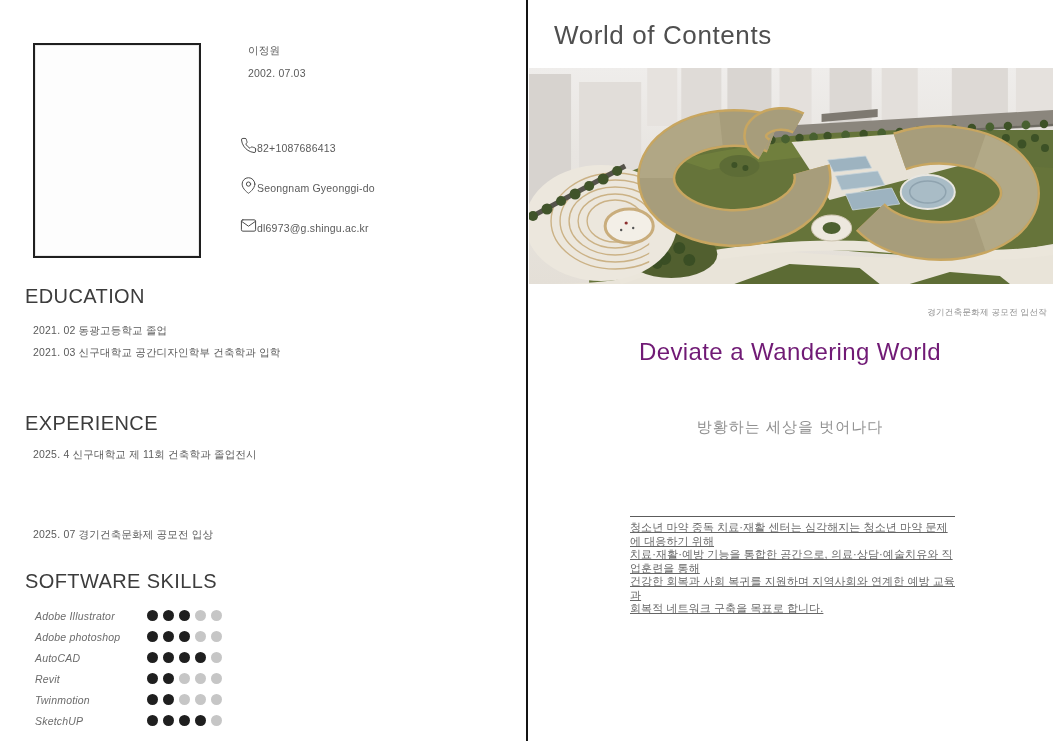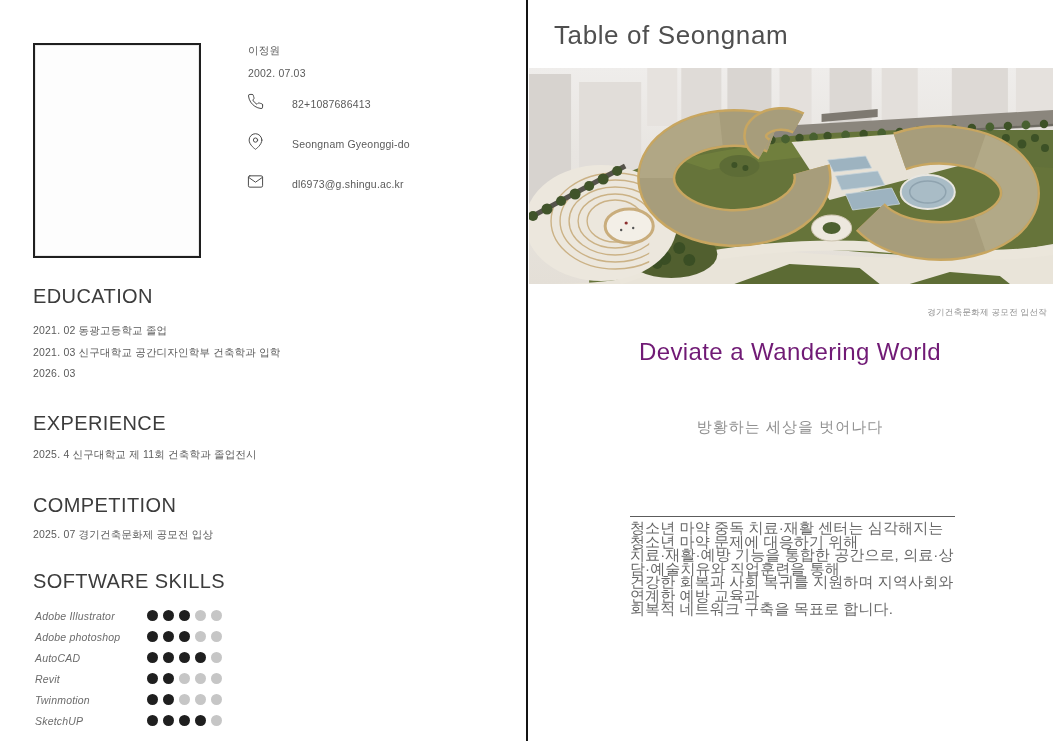--- a/index.html
+++ b/index.html
@@ -19,29 +19,29 @@
   .photo-frame {
     position:absolute; left:33px; top:43px; width:168px; height:215px;
     border:2px solid #1f1f1f; background:#fdfdfd;
     box-shadow: inset 0 0 0 1px #e9e9e9;
   }
 
   .profile-text { position:absolute; left:248px; font-size:10.5px; color:#5a5a5a; letter-spacing:.2px; }
   .p-name  { top:44px; }
   .p-birth { top:67px; }
 
-  .contact-row { position:absolute; left:247px; display:flex; align-items:center; gap:28px; }
+  .contact-row { position:absolute; left:240px; display:flex; align-items:center; gap:0;margin-top:44px; }
   .c-phone { top:93px; }
   .c-loc   { top:133px; }
   .c-mail  { top:173px; }
   .contact-row svg { width:17px; height:17px; stroke:#4a4a4a; fill:none; stroke-width:1.4; stroke-linecap:round; stroke-linejoin:round; }
   .contact-row .ctext { font-size:10.5px; color:#5a5a5a; letter-spacing:.2px; }
 
   .sec-heading {
-    position:absolute; left:33px; font-size:20px; font-weight:400;
+    position:absolute; left:25px; font-size:20px; font-weight:400;
     color:#3c3c3c; letter-spacing:.4px;
   }
   .h-edu  { top:285px; }
   .h-exp  { top:412px; }
   .h-comp { top:494px; }
   .h-soft { top:570px; }
 
   .entry-list { position:absolute; left:33px; font-size:10.5px; color:#5a5a5a; }
   .entry-list .entry { height:21.5px; line-height:21.5px; white-space:nowrap; letter-spacing:.2px; }
   .l-edu  { top:320px; }
@@ -77,22 +77,22 @@
   }
   .project-subtitle {
     position:absolute; left:0; top:384px; width:100%;
     text-align:center; font-size:15px; font-weight:300; color:#909090; letter-spacing:1px;margin-top:34px;
   }
 
   .overview { position:absolute; left:103px; top:509px; width:325px; }
   .overview-heading { text-align:center; font-size:17px; font-weight:300; color:#565656; letter-spacing:.4px; }
   .overview-rule { margin-top:7px; border:none; border-top:1.5px solid #5c5c5c; }
   .overview-body {
-    margin-top:4px; font-size:15px; line-height:13.5px; color:#666666;
-    white-space:pre-line; letter-spacing:.1px;
+    margin-top:4px; font-size:11px; line-height:13.5px; color:#666666;
+    white-space:pre-line; letter-spacing:.1px;text-decoration:underline;
   }
 </style>
 </head>
 <body>
 
 <div id="canvas">
 
   <div id="left-page">
 
     <div class="photo-frame"></div>
@@ -126,29 +126,27 @@
             <path d="M22 6 12 13 2 6"></path>
           </svg>
       </span>
       <span class="ctext">dl6973@g.shingu.ac.kr</span>
     </div>
 
     <div class="sec-heading h-edu">EDUCATION</div>
     <div class="entry-list l-edu">
         <div class="entry">2021. 02 동광고등학교 졸업</div>
         <div class="entry">2021. 03 신구대학교 공간디자인학부 건축학과 입학</div>
-        <div class="entry">2026. 03</div>
       </div>
 
     <div class="sec-heading h-exp">EXPERIENCE</div>
     <div class="entry-list l-exp">
         <div class="entry">2025. 4 신구대학교 제 11회 건축학과 졸업전시</div>
       </div>
 
-    <div class="sec-heading h-comp">COMPETITION</div>
     <div class="entry-list l-comp">
         <div class="entry">2025. 07 경기건축문화제 공모전 입상</div>
       </div>
 
     <div class="sec-heading h-soft">SOFTWARE SKILLS</div>
     <div class="skills-list">
         <div class="skill-row">
           <span class="skill-name">Adobe Illustrator</span>
           <span class="dots">
             <span class="dot filled"></span>
@@ -208,21 +206,21 @@
             <span class="dot"></span>
           </span>
         </div>
       </div>
   </div>
 
   <div class="divider"></div>
 
   <div id="right-page">
 
-    <div class="toc-header">Table of Seongnam</div>
+    <div class="toc-header">World of Contents</div>
 
     <div class="render-wrap">
       <svg viewBox="0 0 523 216" preserveAspectRatio="none">
         <defs>
           <linearGradient id="bgG" x1="0" y1="0" x2="0" y2="1">
             <stop offset="0" stop-color="#efedeb"></stop>
             <stop offset="0.4" stop-color="#e8e5e1"></stop>
             <stop offset="1" stop-color="#e4dfd7"></stop>
           </linearGradient>
           <clipPath id="amphClip">

